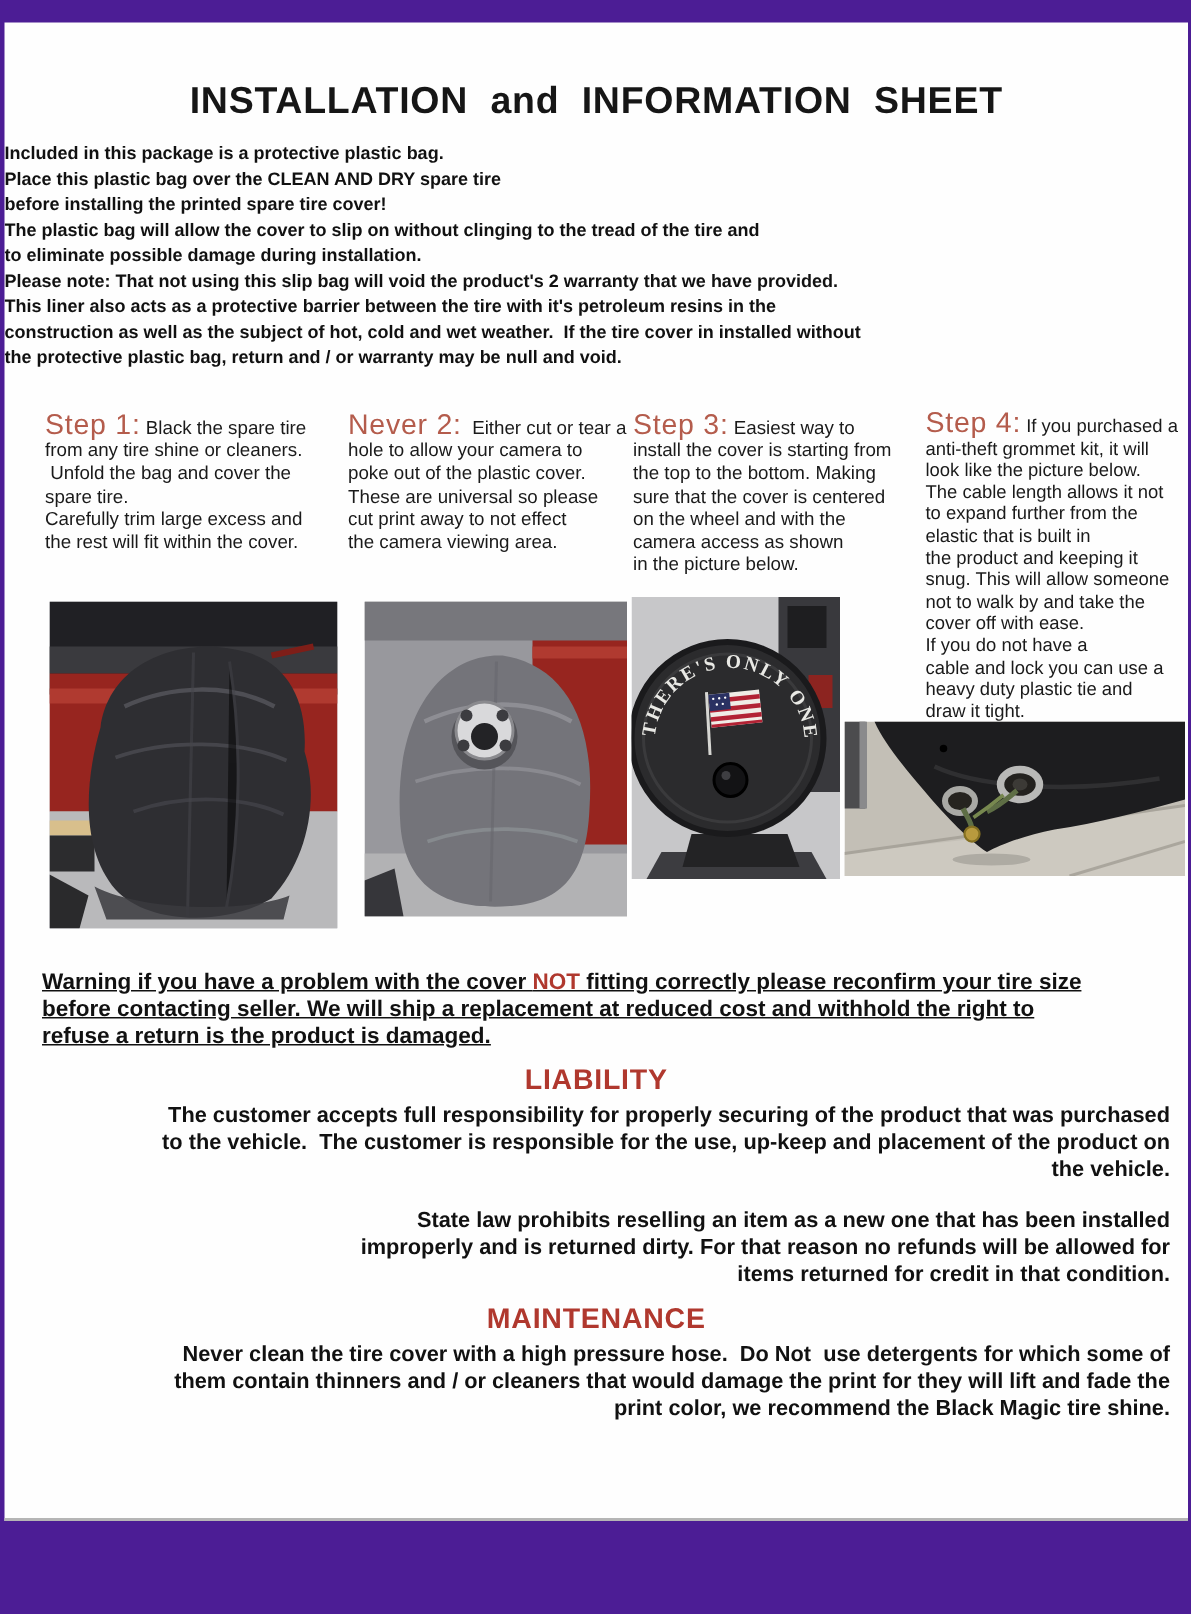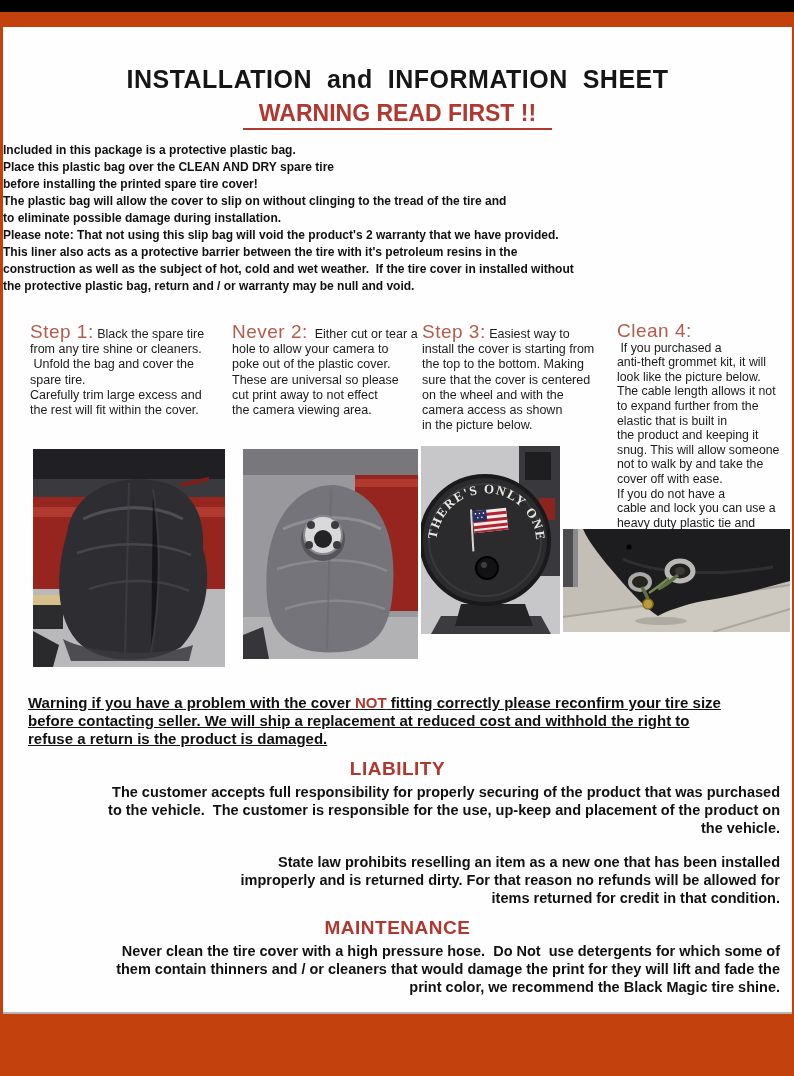--- a/index.html
+++ b/index.html
@@ -1,21 +1,21 @@
 <!DOCTYPE html>
 <html style="--accent: #b0382e; --steplbl: #b45c4c;"><head>
 <meta charset="utf-8">
 <style>
   html,body{margin:0;padding:0;}
   body{
     background:#000;
     font-family:"Liberation Sans", sans-serif;
     width:794px;height:1076px;position:relative;overflow:hidden;
   }
-  #frame{position:absolute;inset:0;background:#c2410c;margin-top:12px;}
+  #frame{position:absolute;inset:0;background:#4c1d95;}
   #sheet{
     position:absolute;left:3px;right:2px;top:15px;bottom:62px;
     background:#fefefe;border-bottom:2px solid #b5b5b5;
     overflow:hidden;
   }
   .title{
     margin-top:38px;text-align:center;font-weight:bold;
     font-size:25px;color:#161616;letter-spacing:.5px;white-space:pre;
   }
   .warn-head-wrap{text-align:center;margin-top:6px;}
@@ -56,23 +56,20 @@
   .resale{margin-top:16px;}
 </style>
 </head>
 <body>
 
 <div id="frame">
   <div id="sheet">
 
     <div class="title">INSTALLATION  and  INFORMATION  SHEET</div>
 
-    <div class="warn-head-wrap">
-      <span class="warn-head">WARNING READ FIRST !!</span>
-    </div>
 
     <div class="intro">Included in this package is a protective plastic bag.
 Place this plastic bag over the CLEAN AND DRY spare tire
 before installing the printed spare tire cover!
 The plastic bag will allow the cover to slip on without clinging to the tread of the tire and
 to eliminate possible damage during installation.
 Please note: That not using this slip bag will void the product's 2 warranty that we have provided.
 This liner also acts as a protective barrier between the tire with it's petroleum resins in the
 construction as well as the subject of hot, cold and wet weather.  If the tire cover in installed without
 the protective plastic bag, return and / or warranty may be null and void.</div>
@@ -94,21 +91,21 @@
 the camera viewing area.</span></div>
 
       <div class="step" id="step3"><span class="lbl">Step 3:</span><span class="body"> Easiest way to
 install the cover is starting from
 the top to the bottom. Making
 sure that the cover is centered
 on the wheel and with the
 camera access as shown
 in the picture below.</span></div>
 
-      <div class="step" id="step4"><span class="lbl">Clean 4:</span><span class="body"> If you purchased a
+      <div class="step" id="step4"><span class="lbl">Step 4:</span><span class="body"> If you purchased a
 anti-theft grommet kit, it will
 look like the picture below.
 The cable length allows it not
 to expand further from the
 elastic that is built in
 the product and keeping it
 snug. This will allow someone
 not to walk by and take the
 cover off with ease.
 If you do not have a

